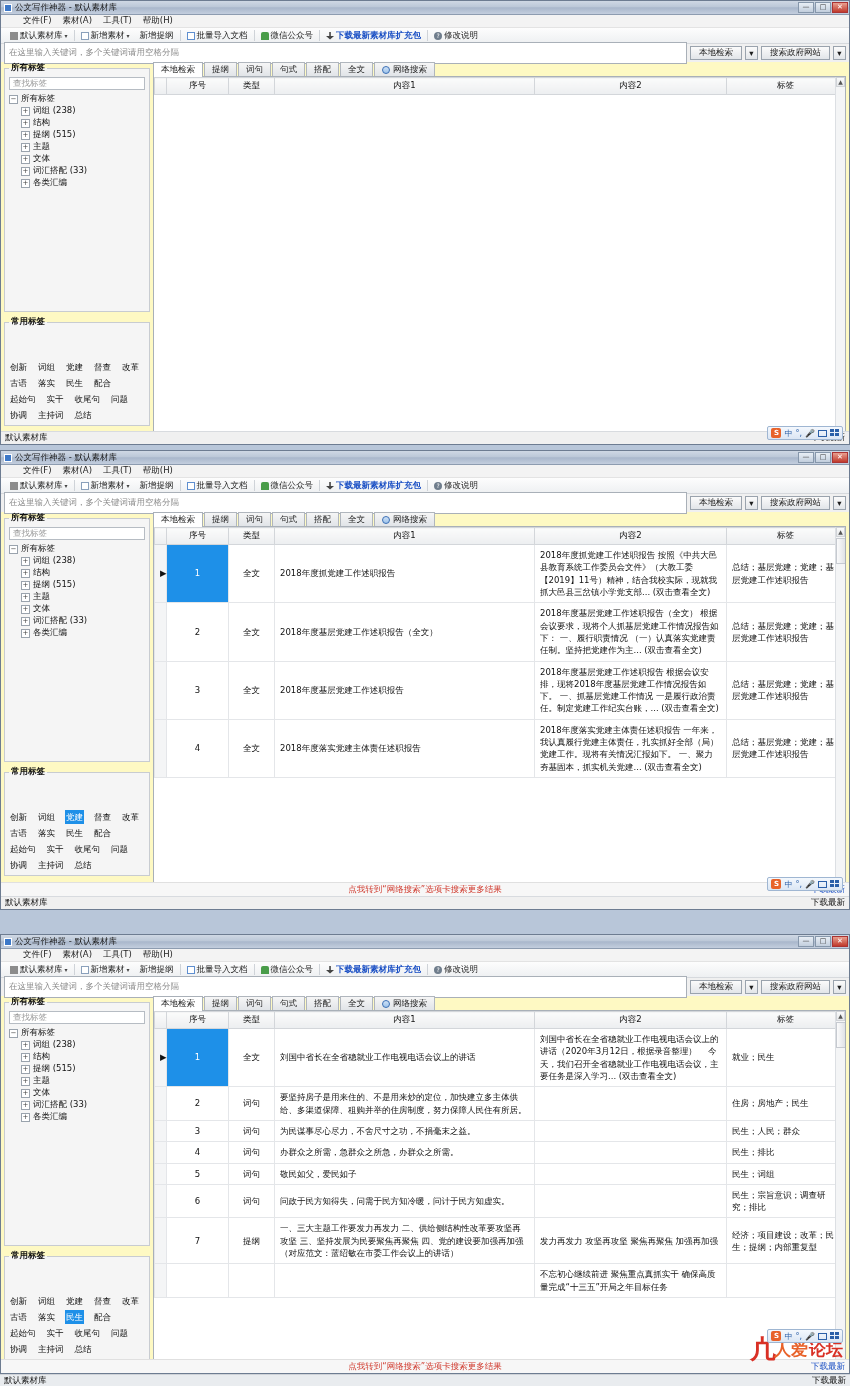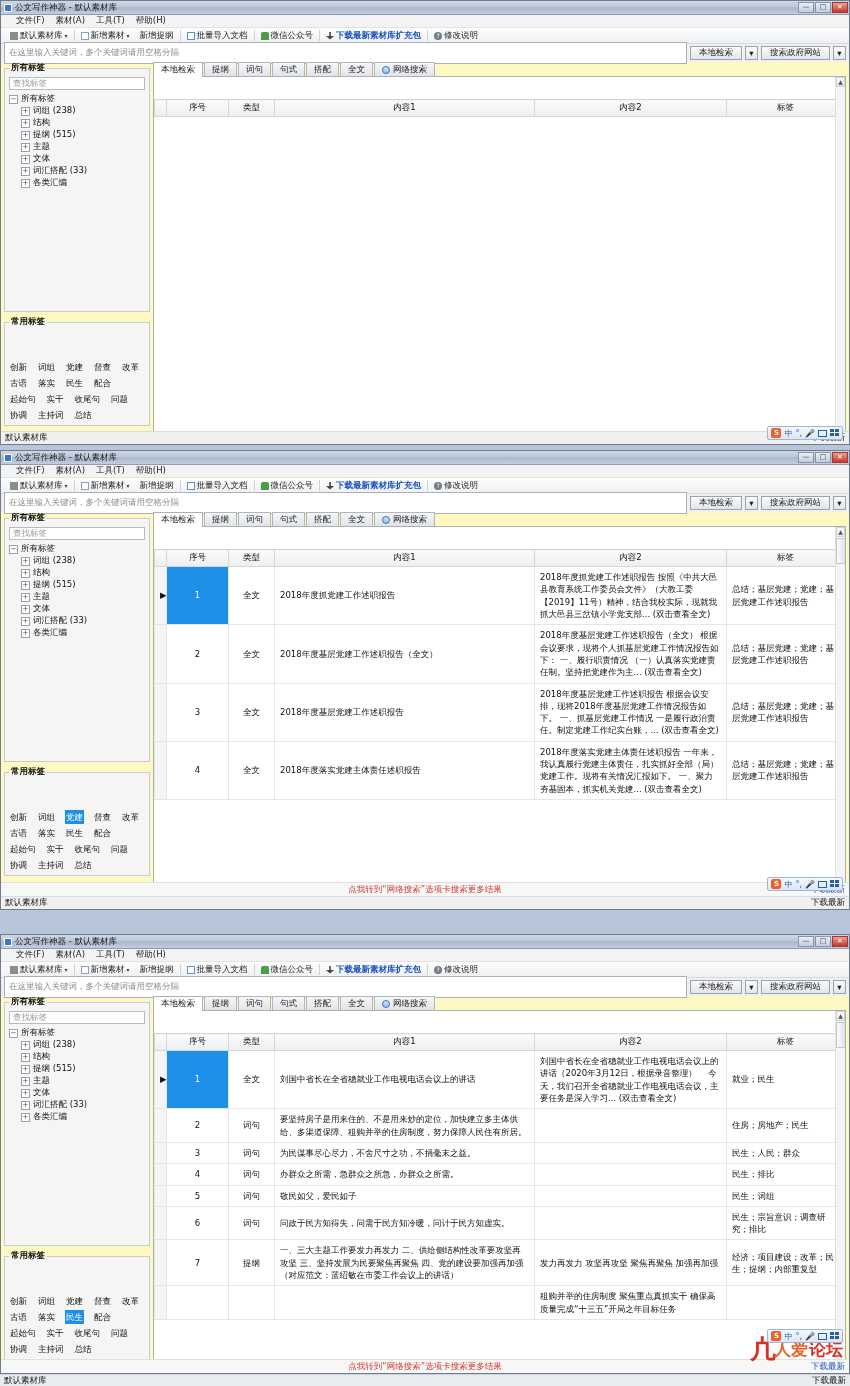--- a/index.html
+++ b/index.html
@@ -37,21 +37,21 @@
   }
   .app-icon { width:8px; height:8px; background:#3c78c8; border:1px solid #fff; margin-right:3px; position:relative; z-index:2;}
   .title-text { font-size: 8.5px; color: #1a1a1a; white-space: nowrap; position:relative; z-index:2; }
   .win-btns { position: absolute; right: 1px; top: 1px; display: flex; gap: 1px; z-index:3;}
   .wb { width: 16px; height: 11px; border: 1px solid #8697ab; background: linear-gradient(to bottom,#e8eef5,#c2cedd);
         font-size: 7px; color:#333; display:flex; align-items:center; justify-content:center; line-height:1;}
   .wb.close { background: linear-gradient(to bottom,#e8a08f,#c0392b); color:#fff; border-color:#a33; }
 
   
   .menubar { height: 13px; background: #f3f3f3; display: flex; align-items: center;
-             padding-left: 15px; gap: 11px; border-bottom: 1px solid #e3e3e3;}
+             padding-left: 22px; gap: 11px; border-bottom: 1px solid #e3e3e3;}
   .menubar span { font-size: 8.5px; color: #222; }
 
   
   .toolbar { height: 16px; background: linear-gradient(to bottom,#fdfdfd,#eef0f2);
              display: flex; align-items: center; padding-left: 4px; gap: 0;
              border-bottom: 1px solid #d6d9dd; }
   .tb-item { display:flex; align-items:center; gap:2px; padding: 0 5px; font-size:8.5px; color:#1d1d1d; white-space:nowrap;}
   .tb-item.link { color:#1a4fc4; font-weight:bold; }
   .tb-sep { width:1px; height:11px; background:#cfd3d8; margin: 0 1px; }
   .tb-ico { width:8px; height:8px; display:inline-block; position:relative; }
@@ -96,21 +96,21 @@
   .right-pane { flex:1; display:flex; flex-direction:column; }
   .tabs { display:flex; align-items:flex-end; height:15px; border-bottom:1px solid #a9b0b8;}
   .tab { height:14px; border:1px solid #b0b6bd; border-bottom:none; background:linear-gradient(to bottom,#f6f6f6,#e1e4e8);
          font-size:8.5px; color:#1d1d1d; padding: 0 7px; display:flex; align-items:center; margin-right:1px; }
   .tab.active { background:#fff; height:15px; border-color:#a9b0b8; position:relative; top:1px;}
   .tab .globe { width:8px;height:8px;border-radius:50%;border:1px solid #3b6fb5;margin-right:3px;
                 background: linear-gradient(to bottom,#cfe2f7,#9cc2ea);}
 
   .tablewrap { flex:1; border:1px solid #a9b0b8; border-top:none; background:#fff;
                display:flex; flex-direction:column; overflow:hidden; position:relative;}
-  table.grid { width: 100%; border-collapse: collapse; table-layout: fixed; margin-top: 22px; }
+  table.grid { width: 100%; border-collapse: collapse; table-layout: fixed; }
   table.grid th { background: linear-gradient(to bottom,#fbfbfb,#eceef0); border:1px solid #d3d6da;
                   font-size:8.5px; font-weight:normal; color:#111; height:17px; }
   table.grid td { border:1px solid #e4e6e9; font-size:8.5px; color:#111; vertical-align: middle;
                   padding: 4px 5px; line-height: 1.45; }
   .col-mark { width: 12px; background:#f4f5f6; }
   .col-idx  { width: 62px; text-align:center; }
   .col-type { width: 46px; text-align:center; }
   .col-c2   { width: 192px; }
   .col-tag  { width: 118px; }
   tr.sel .col-idx-cell { background:#1e90e8; color:#fff; }
@@ -845,21 +845,21 @@
 攻坚再攻坚
 聚焦再聚焦
 加强再加强</td>
                 <td>经济；项目建设；改革；民生；提纲；内部重复型</td>
               </tr>
               <tr>
                 <td class="rowmark"></td>
                 <td class="col-idx-cell" style="text-align:center"></td>
                 <td style="text-align:center"></td>
                 <td class="c1"></td>
-                <td class="c2">租购并举的住房制度 聚焦重点真抓实干
+                <td class="c2">不忘初心继续前进 聚焦重点真抓实干
 确保高质量完成“十三五”开局之年目标任务</td>
                 <td></td>
               </tr>
             </tbody>
           </table>
           <div class="vscroll">
             <div class="arrow">▲</div>
             <div class="thumb"></div>
           </div>
         </div>

